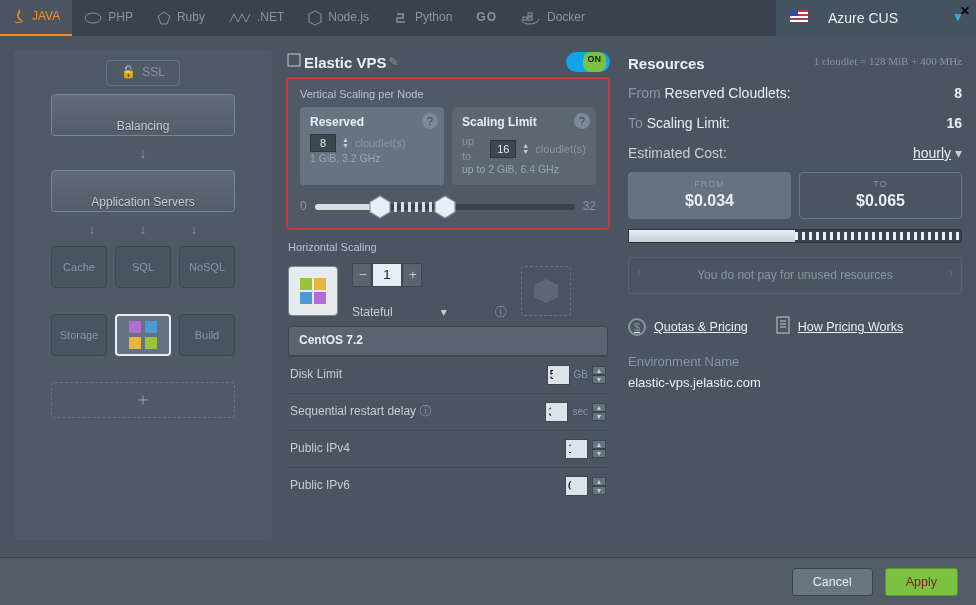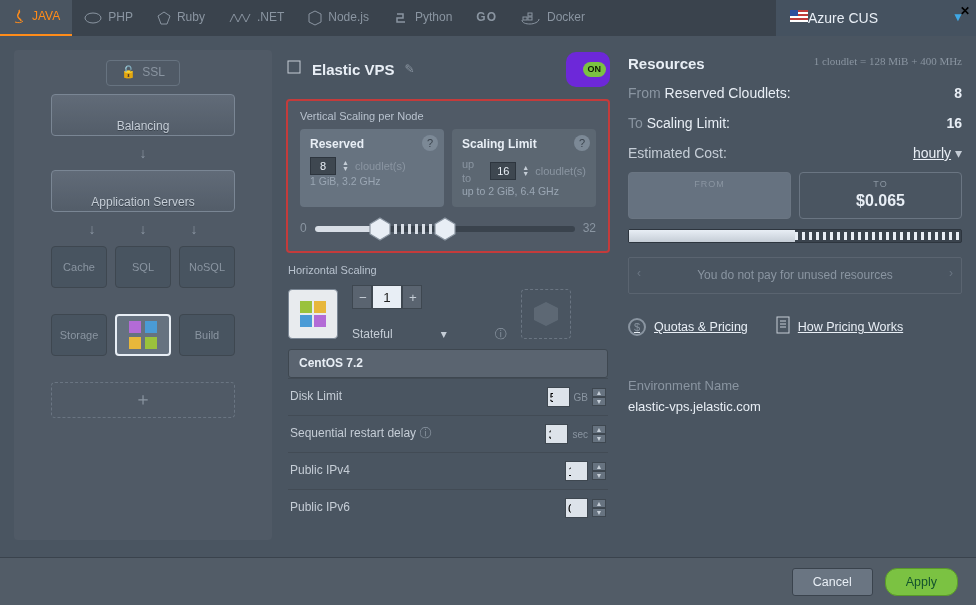--- a/index.html
+++ b/index.html
@@ -20,21 +20,21 @@
   body {
     margin:0; font:12px/1.3 "Segoe UI",Arial,sans-serif;
     background:var(--bg); color:var(--text);
     width:976px; height:605px; overflow:hidden; position:relative;
   }
   
   .tabs { display:flex; align-items:stretch; height:36px; background:var(--bg-dark); }
   .tab { display:flex; align-items:center; gap:6px; padding:0 12px; color:var(--text-dim); cursor:pointer; }
   .tab.active { background:var(--bg); color:var(--accent); border-bottom:2px solid var(--accent); }
   .tab .ticon svg { display:block; }
-  .region-sel { margin-left:auto; display:flex; align-items:center; gap:0; padding:0 50px 0 14px; background:#455260; color:var(--text-bright); min-width:200px; position:relative;}
+  .region-sel { margin-left:auto; display:flex; align-items:center; gap:20px; padding:0 50px 0 14px; background:#455260; color:var(--text-bright); min-width:200px; position:relative;}
   .region-sel .dd { color:#3fa8e6; position:absolute; right:12px;}
   .close-x { position:absolute; top:4px; right:6px; color:#000; font-weight:bold; cursor:pointer; z-index:5;}
 
   
   .main { display:flex; gap:14px; padding:14px 0 14px 14px; height:518px;}
   .col { background:var(--bg); }
   .col.left { width:258px; background:var(--bg-panel); border-radius:4px; padding:10px; display:flex; flex-direction:column; align-items:center; gap:8px;}
   .col.mid  { width:324px;}
   .col.right{ flex:1; padding:4px 14px 0 4px;}
 
@@ -42,23 +42,23 @@
   .ssl-pill { display:flex; align-items:center; gap:6px; padding:4px 14px; border:1px solid #677380; border-radius:4px; color:var(--text-dim);}
   .block { width:184px; height:42px; display:flex; align-items:flex-end; justify-content:center; border:1px solid #7a8694; border-radius:4px; background:linear-gradient(#616b78,#535d69); color:var(--text); text-shadow:0 1px 0 #3a434d;}
   .arrow-dn { color:var(--text-dim); font-size:14px;}
   .row3 { display:flex; gap:8px;}
   .sq { width:56px; height:42px; border:1px solid #3e4750; border-radius:4px; background:#485460; display:flex; align-items:center; justify-content:center; color:var(--text-dim); font-size:11px;}
   .sq.sel { border:2px solid #e8eef5; background:#667280;}
   .sq.logo { font-size:22px;}
   .plus-row { width:184px; height:36px; border:1px dashed #6a7582; border-radius:4px; display:flex; align-items:center; justify-content:center; color:var(--text-dim); font-size:18px;}
 
   
-  .mid-hdr { display:flex; align-items:center; gap:10px; padding:2px 0 12px;}
+  .mid-hdr { display:flex; align-items:center; gap:2px; padding:2px 0 4px;}
   .mid-hdr .title { font-size:15px; font-weight:600; color:var(--text-bright);}
-  .switch { margin-left:auto; width:44px; height:35px; background:#6d28d9; border-radius:10px; position:relative; display:flex; align-items:center; justify-content:flex-end; padding:0 4px;}
+  .switch { margin-left:auto; width:44px; height:20px; background:#0ea5e9; border-radius:10px; position:relative; display:flex; justify-content:flex-end; padding:0 4px;}
   .switch .on-lbl { background:var(--green); color:#0d1a05; font-size:9px; font-weight:700; padding:2px 5px; border-radius:8px;}
   .vbx { border:2px solid #c43b3b; border-radius:4px; padding:8px 12px 14px; background:var(--bg-panel);}
   .sec-lbl { color:#b8c2ce; font-size:11px; margin-bottom:6px;}
   .cards { display:flex; gap:8px;}
   .card { flex:1; background:#5c6772; border-radius:4px; padding:8px 10px; position:relative;}
   .card.reserved { background:#677380;}
   .card .h { font-weight:600; color:var(--text-bright); margin-bottom:4px;}
   .card .q { position:absolute; top:6px; right:6px; width:16px; height:16px; border-radius:50%; background:#7c8996; color:#3a434d; font-size:11px; display:flex; align-items:center; justify-content:center;}
   .clline { display:flex; align-items:center; gap:6px; color:var(--text-dim); font-size:11px;}
   .clline input { width:26px; height:18px; background:#3e4750; border:1px solid #2d353e; color:var(--text-bright); text-align:center; font-size:11px;}
@@ -103,28 +103,28 @@
   .cbox .amt { font-size:16px; color:var(--text-bright); font-weight:600;}
   .usage-bar { height:14px; margin:10px 0 14px 0; border:1px solid #2d353e; background:#3a434d; position:relative; border-radius:2px;}
   .usage-bar .fill { position:absolute; left:0; top:0; bottom:0; width:50%; background:linear-gradient(#e8eef5,#c5cdd6);}
   .usage-bar .dots { position:absolute; left:50%; right:0; top:2px; bottom:2px; background:repeating-linear-gradient(90deg,#e8eef5 0 3px,transparent 3px 7px);}
   .note { border:1px solid #5a6470; border-radius:2px; padding:10px 30px; text-align:center; color:var(--text-dim); position:relative; font-size:12px;}
   .note .chev { position:absolute; top:8px; color:#6a7582; }
   .note .chev.l { left:8px;} .note .chev.r { right:8px;}
   .links { display:flex; gap:28px; margin-top:22px;}
   .lnk { display:flex; align-items:center; gap:8px; color:var(--text-bright); text-decoration:underline; font-size:12.5px;}
   .circ { width:18px; height:18px; border:2px solid var(--text-dim); border-radius:50%; display:flex; align-items:center; justify-content:center; font-size:11px; color:var(--text-dim);}
-  .env-lbl { margin-top:40px; color:var(--text-dim); font-size:13px;}
+  .env-lbl { margin-top:16px; color:var(--text-dim); font-size:13px;}
   .env-val { color:var(--text-bright); font-size:13px; margin-top:4px;}
 
   
   .footer { position:absolute; left:0; right:0; bottom:0; height:48px; background:#525c67; display:flex; align-items:center; justify-content:flex-end; gap:12px; padding:0 18px; border-top:1px solid #3a434d;}
   .btn { padding:6px 20px; border-radius:3px; border:1px solid #3a434d; cursor:pointer; font-size:12.5px;}
   .btn.cancel { background:#6a7582; color:var(--text-bright);}
-  .btn.apply { background:var(--green); color:#14532d; border-color:#5a9a2a;border-radius:12px;}
+  .btn.apply { background:var(--green); color:#7f1d1d; border-color:#5a9a2a;}
 
   
   .hexagon { fill:#e8eef5; stroke:#8a95a1; stroke-width:1.2;}
 
   
   .centos-logo { position:relative; width:30px; height:30px;}
   .centos-logo span { position:absolute; width:12px; height:12px; transform-origin:center;}
   .c1{left:2px;top:2px;background:#9ac23c;} .c2{right:2px;top:2px;background:#e7b73b;}
   .c3{left:2px;bottom:2px;background:#4a9bd6;} .c4{right:2px;bottom:2px;background:#b36bd6;}
 </style>
@@ -411,20 +411,21 @@
       <span class="l"><span>To</span> <b>Scaling Limit:</b></span>
       <span class="v">16</span>
     </div>
     <div class="ec-row">
       <span>Estimated Cost:</span>
       <span><span class="period">hourly</span> <span>▾</span></span>
     </div>
     <div class="costboxes">
       <div class="cbox from">
         <div class="tl">FROM</div>
+        <div class="amt">$0.034</div>
       </div>
       <div class="cbox">
         <div class="tl">TO</div>
         <div class="amt">$0.065</div>
       </div>
     </div>
     <div class="usage-bar">
       <div class="fill"></div>
         <div class="dots"></div>
     </div>

